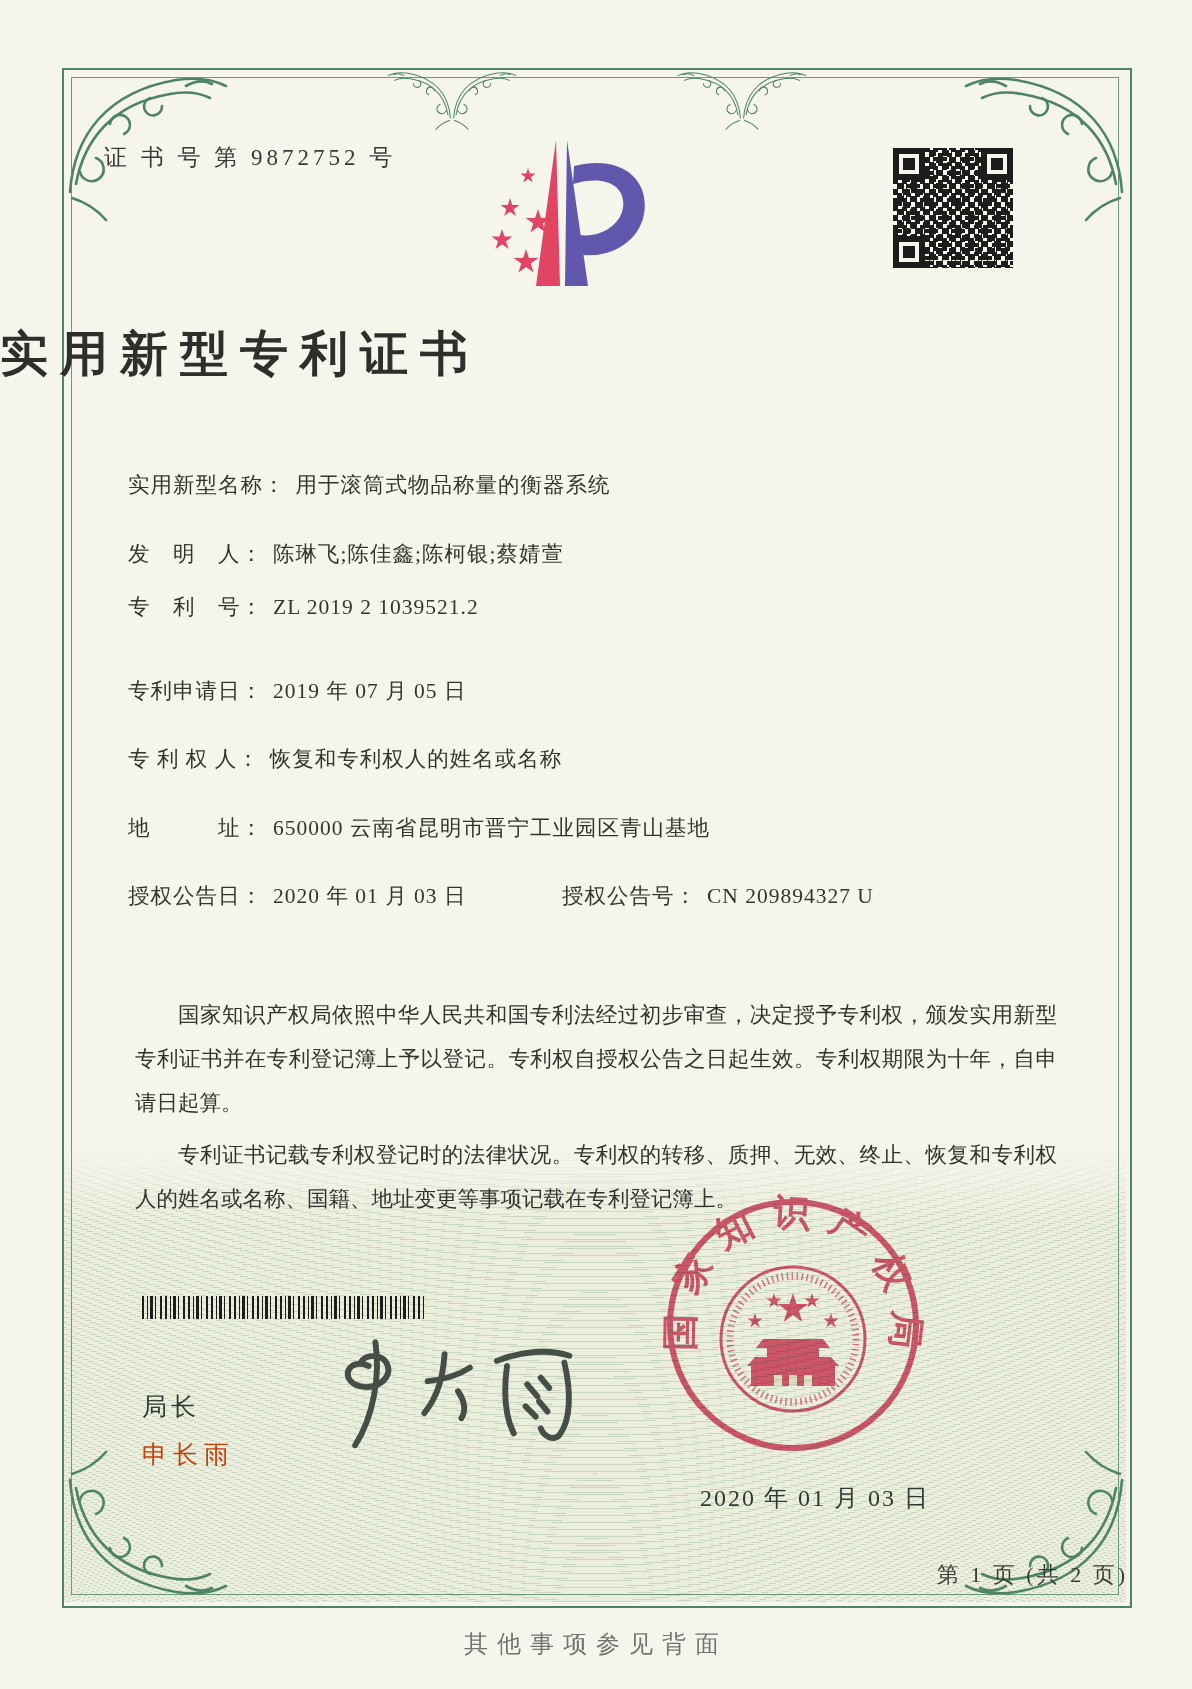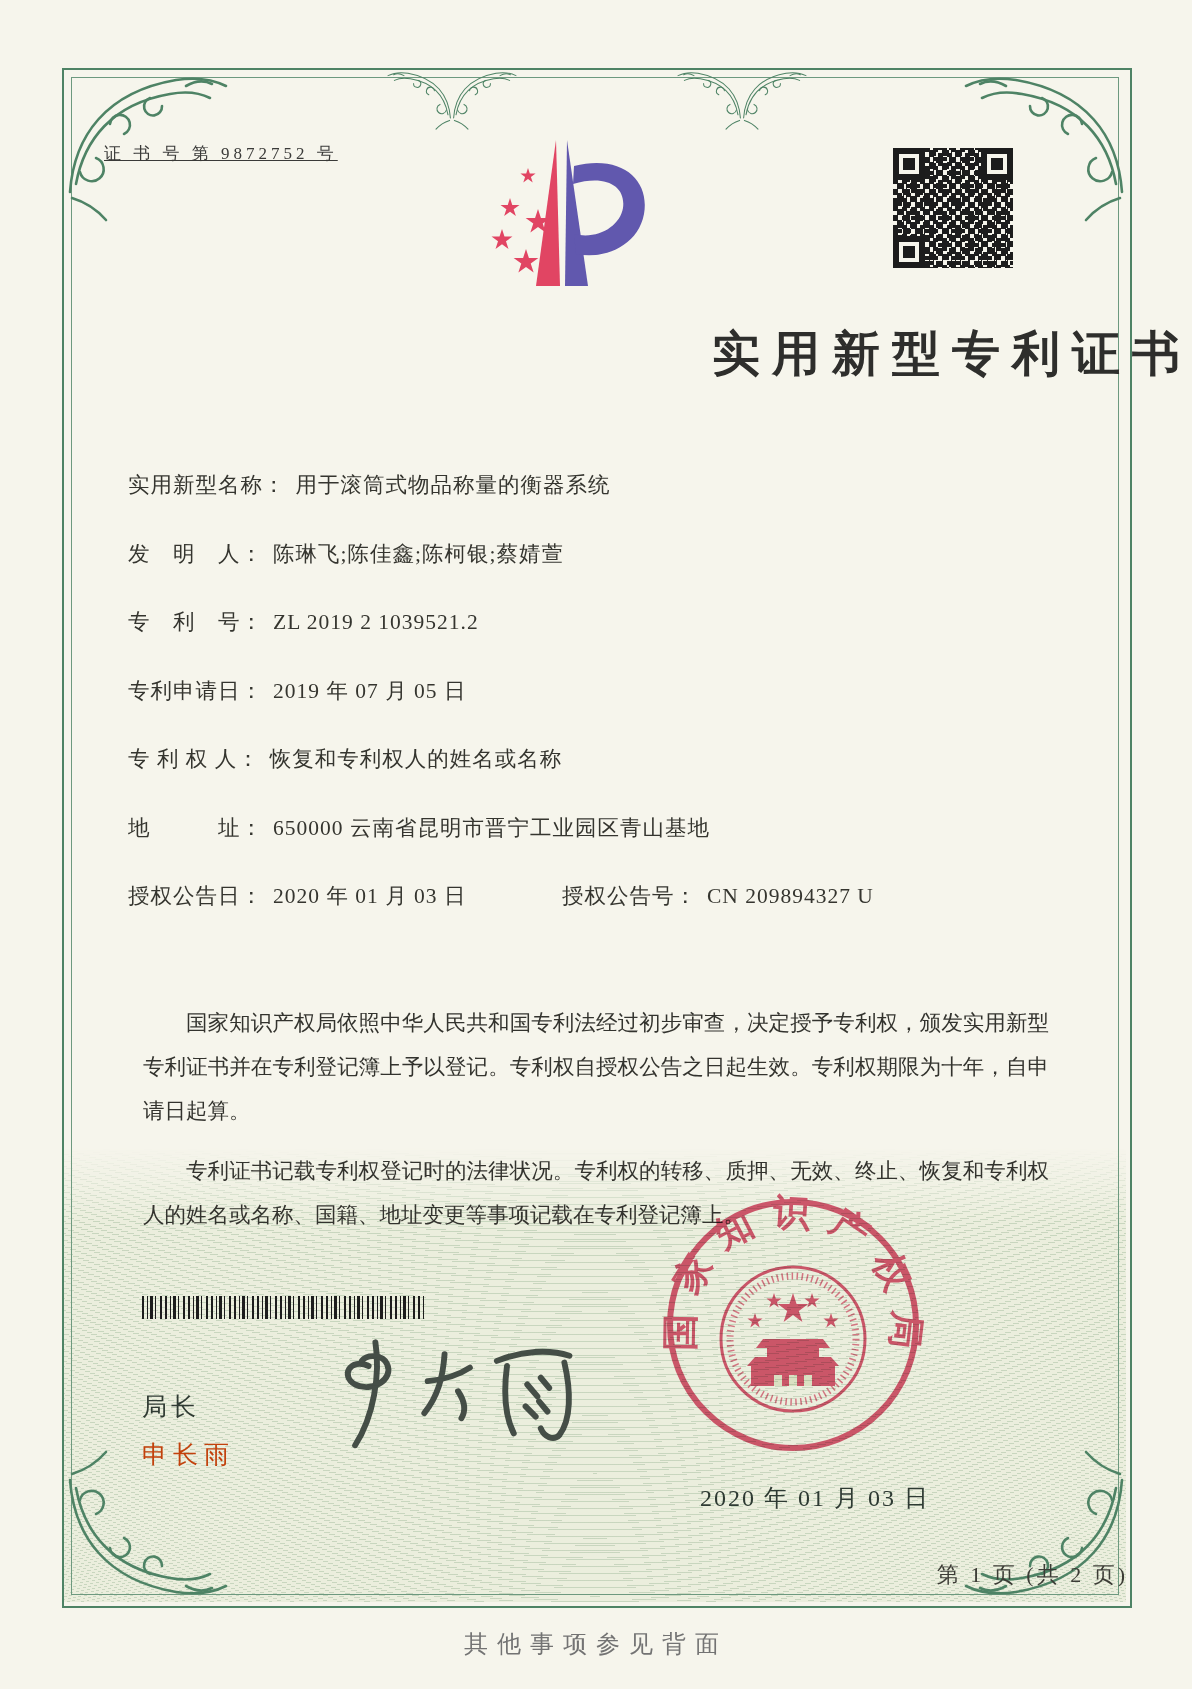--- a/index.html
+++ b/index.html
@@ -7,28 +7,28 @@
     position:relative;width:1192px;height:1689px;margin:0 auto;
     background:#f6f5ec;overflow:hidden;
     font-family:"Liberation Serif","DejaVu Serif",serif;color:#3a3a38;
   }
   .abs{position:absolute;}
   
   .frame{position:absolute;left:62px;top:68px;width:1066px;height:1536px;border:2px solid #4e8365;}
   .frame-inner{position:absolute;left:71px;top:77px;width:1046px;height:1516px;border:1px solid #6d997f;}
   .ornaments{position:absolute;left:0;top:0;width:1192px;height:1689px;pointer-events:none;}
   
-  .cert-no{left:104px;top:142px;font-size:17px;letter-spacing:4px;white-space:nowrap;text-decoration:underline;}
-  .title{left:0;top:322px;width:100%;text-align:right;font-size:48px;font-weight:700;letter-spacing:12px;color:#2e2e2c;}
+  .cert-no{left:104px;top:142px;font-size:23px;letter-spacing:4px;white-space:nowrap;}
+  .title{left:0;top:322px;width:100%;text-align:left;font-size:48px;font-weight:700;letter-spacing:12px;color:#2e2e2c;}
   
   .row{left:128px;font-size:21.5px;letter-spacing:1px;white-space:nowrap;color:#35352f;}
   .row .val{margin-left:10px;}
   
   .paras{left:127px;top:985px;width:938px;font-size:21.5px;line-height:44px;text-align:justify;color:#33332e;}
-  .paras p{margin:16px;text-indent:2em;}
+  .paras p{margin:8px;text-indent:2em;}
   
   .waves{left:64px;top:1148px;width:1062px;height:454px;
     background-color:#ebeedd;
     background-image:
       repeating-radial-gradient(140% 95% at 50% 150%, rgba(120,158,120,.30) 0 1.5px, rgba(0,0,0,0) 1.5px 8px);
     -webkit-mask-image:linear-gradient(180deg,transparent 0,#000 16%);
             mask-image:linear-gradient(180deg,transparent 0,#000 16%);
   }
   .barcode{left:142px;top:1296px;width:284px;height:23px;
     background:repeating-linear-gradient(90deg,#1d1d1d 0 2px,transparent 2px 5px,#1d1d1d 5px 6px,transparent 6px 8px,#1d1d1d 8px 11px,transparent 11px 13px,#1d1d1d 13px 14px,transparent 14px 18px,#1d1d1d 18px 20px,transparent 20px 23px);
@@ -106,21 +106,21 @@
   </div>
 
   <div class="abs title">实用新型专利证书</div>
 
   <div class="abs row" style="top:470px">
     <span>实用新型名称：</span><span class="val">用于滚筒式物品称量的衡器系统</span>
   </div>
   <div class="abs row" style="top:539px">
     <span>发　明　人：</span><span class="val">陈琳飞;陈佳鑫;陈柯银;蔡婧萱</span>
   </div>
-  <div class="abs row" style="top:607px">
+  <div class="abs row" style="top:592px">
     <span>专　利　号：</span><span class="val">ZL 2019 2 1039521.2</span>
   </div>
   <div class="abs row" style="top:676px">
     <span>专利申请日：</span><span class="val">2019 年 07 月 05 日</span>
   </div>
   <div class="abs row" style="top:744px">
     <span>专 利 权 人：</span><span class="val">恢复和专利权人的姓名或名称</span>
   </div>
   <div class="abs row" style="top:813px">
     <span>地　　　址：</span><span class="val">650000 云南省昆明市晋宁工业园区青山基地</span>

